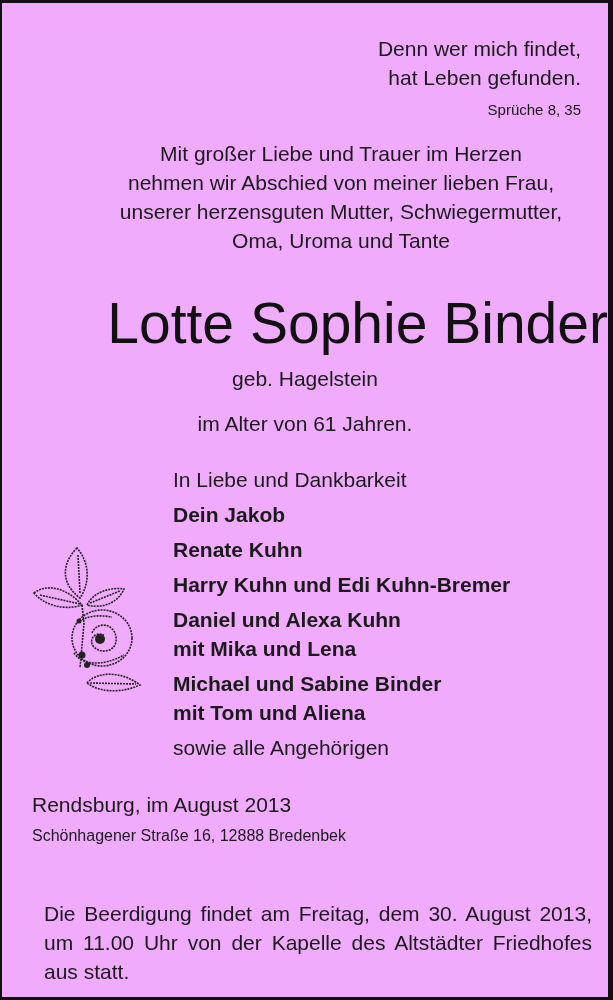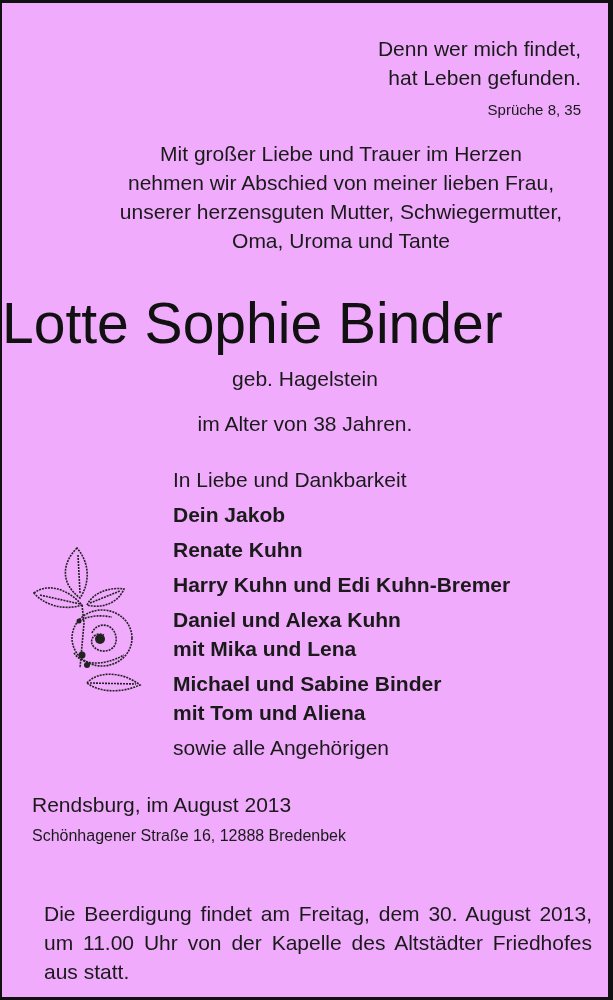--- a/index.html
+++ b/index.html
@@ -9,21 +9,21 @@
       width: 613px; height: 1000px; box-sizing: border-box;
       border-top: 3px solid #111; border-left: 2px solid #111;
       border-right: 5px solid #111; border-bottom: 3px solid #111;
       background: #f0abfc;
       font-family: "Liberation Sans", sans-serif; color: #1a1a1a;
     }
     .abs { position: absolute; white-space: nowrap; }
     .motto { right: 27px; text-align: right; font-size: 21px; line-height: 29px; top: 31px; }
     .motto-src { right: 27px; top: 98px; font-size: 15px; text-align: right; }
     .intro { left: 0; width: 606px; text-align: center; top: 136px; font-size: 21px; line-height: 29px; padding-left: 36px; }
-    .name { left: 0; width: 606px; text-align: left; top: 287px; font-size: 57px; line-height: 66px; color: #111; }
+    .name { left: 0; width: 606px; text-align: right; top: 287px; font-size: 57px; line-height: 66px; color: #111; }
     .born { left: 0; width: 606px; text-align: center; top: 364px; font-size: 21px; }
     .age { left: 0; width: 606px; text-align: center; top: 409px; font-size: 21px; }
     .mourners { left: 171px; top: 462px; font-size: 21px; }
     .mourners .line { height: 29px; line-height: 29px; }
     .mourners .b { font-weight: bold; }
     .mourners .gap { margin-top: 6px; }
     .rose { left: 30px; top: 540px; width: 110px; height: 160px; }
     .place { left: 30px; top: 790px; font-size: 21px; }
     .addr { left: 30px; top: 822px; font-size: 16px; line-height: 22px; }
     .funeral { left: 30px; width: 548px; top: 896px; font-size: 21px; line-height: 29px; text-align: justify; white-space: normal; margin-left: 12px; }
@@ -41,21 +41,21 @@
 
   <div class="abs intro">
     <div>Mit großer Liebe und Trauer im Herzen</div>
     <div>nehmen wir Abschied von meiner lieben Frau,</div>
     <div>unserer herzensguten Mutter, Schwiegermutter,</div>
     <div>Oma, Uroma und Tante</div>
   </div>
 
   <div class="abs name">Lotte Sophie Binder</div>
   <div class="abs born">geb. Hagelstein</div>
-  <div class="abs age">im Alter von 38 Jahren.</div>
+  <div class="abs age">im Alter von 61 Jahren.</div>
 
   <div class="abs rose">
     <svg width="110" height="160" viewBox="0 0 110 160">
       <g fill="none" stroke="#222" stroke-width="1.6" stroke-dasharray="2 1">
         <path d="M45 5 C30 20 28 40 48 55 C58 40 58 20 45 5 Z"></path>
         <path d="M46 12 L48 50"></path>
         <path d="M2 50 C15 40 35 45 50 62 C32 68 12 62 2 50 Z"></path>
         <path d="M8 52 L48 61"></path>
         <path d="M55 62 C62 48 80 44 92 46 C86 60 70 66 55 62 Z"></path>
         <path d="M58 60 L88 48"></path>

